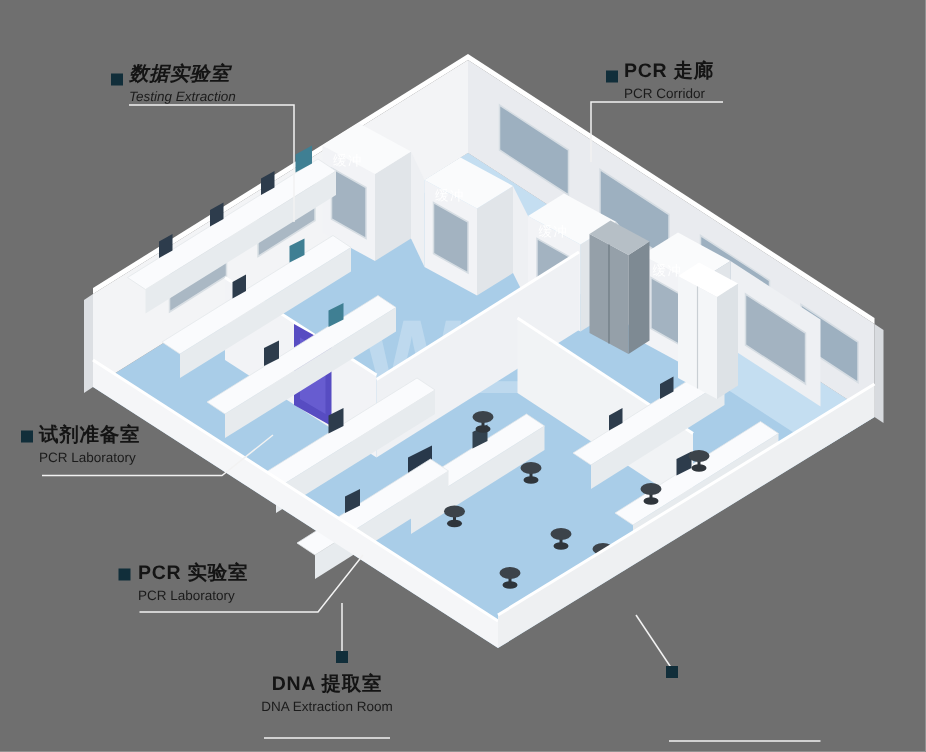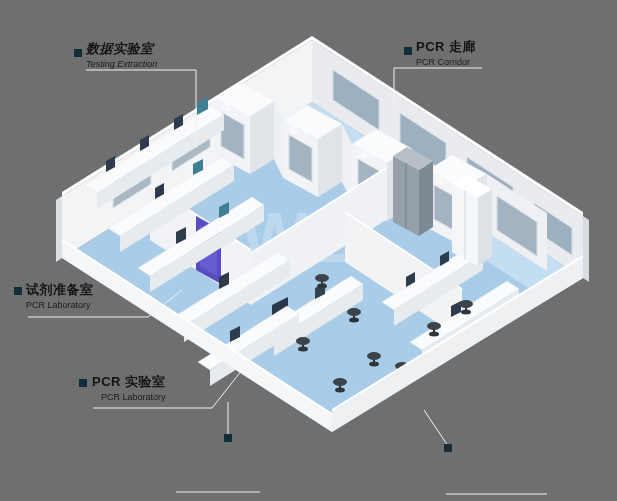--- a/index.html
+++ b/index.html
@@ -251,20 +251,24 @@
 <div class="label" style="left:416px;top:40px;">
   <div class="zh">PCR 走廊</div>
   <div class="en">PCR Corridor</div>
 </div>
 
 <div class="label" style="left:26px;top:283px;">
   <div class="zh">试剂准备室</div>
   <div class="en">PCR Laboratory</div>
 </div>
 
-<div class="label" style="left:92px;top:375px;text-align:right;">
+<div class="label" style="left:92px;top:375px;">
   <div class="zh">PCR 实验室</div>
   <div class="en">PCR Laboratory</div>
 </div>
 
+<div class="label center" style="left:172px;top:449px;width:92px;">
+  <div class="zh">DNA 提取室</div>
+  <div class="en">DNA Extraction Room</div>
+</div>
 
 
 </div>
 
 </body></html>

